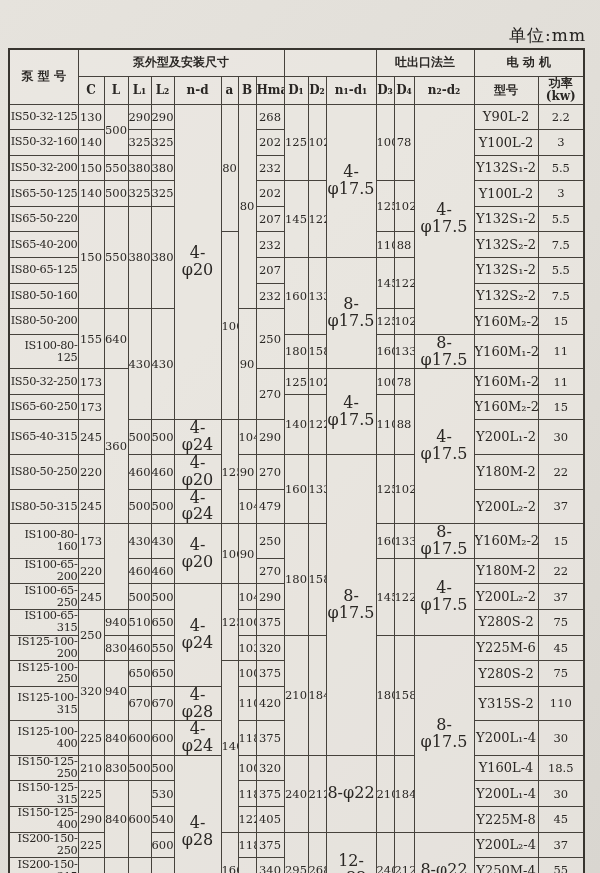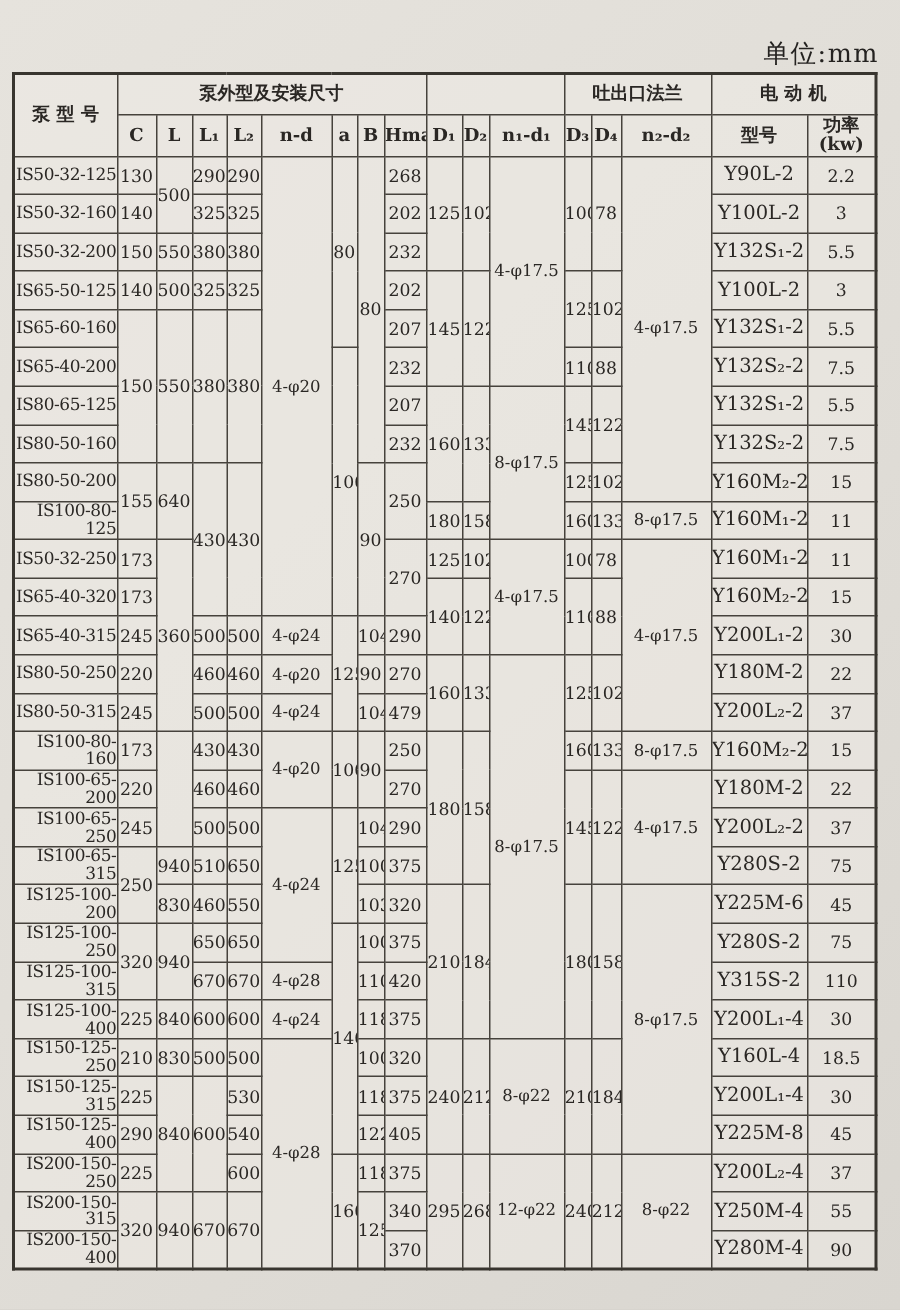--- a/index.html
+++ b/index.html
@@ -31,21 +31,21 @@
     text-align:center; vertical-align:middle;
     padding:0; overflow:hidden;
     font-size:11.5px; line-height:1.05;
     color:#2a2724;
   }
   .dim thead th { font-size:12px; font-weight:bold; }
   .dim thead tr.grp { height:27px; }
   .dim thead tr.cols { height:28px; }
   .dim tbody tr { height:25.58px; }
   .dim td.model { font-size:11.3px; letter-spacing:-0.3px;text-align:right; }
-  .dim td.phi { font-size:11px; }
+  .dim td.phi { font-size:16px; }
   .dim td.motor { font-size:13px; }
   col.c-model{width:69px;} col.c-C{width:26px;} col.c-L{width:24px;}
   col.c-L1{width:23px;} col.c-L2{width:23px;} col.c-nd{width:47px;}
   col.c-a{width:17px;} col.c-B{width:18px;} col.c-H{width:28px;}
   col.c-D1{width:24px;} col.c-D2{width:18px;} col.c-n1{width:50px;}
   col.c-D3{width:18px;} col.c-D4{width:20px;} col.c-n2{width:60px;}
   col.c-mot{width:64px;} col.c-kw{width:46px;}
 </style>
 </head>
 <body>
@@ -147,21 +147,21 @@
           <td>325</td>
           <td>202</td>
           <td rowspan="3">145</td>
           <td rowspan="3">122</td>
           <td rowspan="2">125</td>
           <td rowspan="2">102</td>
           <td class="motor">Y100L-2</td>
           <td>3</td>
         </tr>
         <tr>
-          <td class="model">IS65-60-160</td>
+          <td class="model">IS65-50-220</td>
           <td rowspan="4">150</td>
           <td rowspan="4">550</td>
           <td rowspan="4">380</td>
           <td rowspan="4">380</td>
           <td>207</td>
           <td class="motor">Y132S₁-2</td>
           <td>5.5</td>
         </tr>
         <tr>
           <td class="model">IS65-40-200</td>
@@ -220,21 +220,21 @@
           <td>125</td>
           <td>102</td>
           <td rowspan="3" class="phi">4-φ17.5</td>
           <td>100</td>
           <td>78</td>
           <td rowspan="5" class="phi">4-φ17.5</td>
           <td class="motor">Y160M₁-2</td>
           <td>11</td>
         </tr>
         <tr>
-          <td class="model">IS65-40-320</td>
+          <td class="model">IS65-60-250</td>
           <td>173</td>
           <td rowspan="2">140</td>
           <td rowspan="2">122</td>
           <td rowspan="2">110</td>
           <td rowspan="2">88</td>
           <td class="motor">Y160M₂-2</td>
           <td>15</td>
         </tr>
         <tr>
           <td class="model">IS65-40-315</td>

